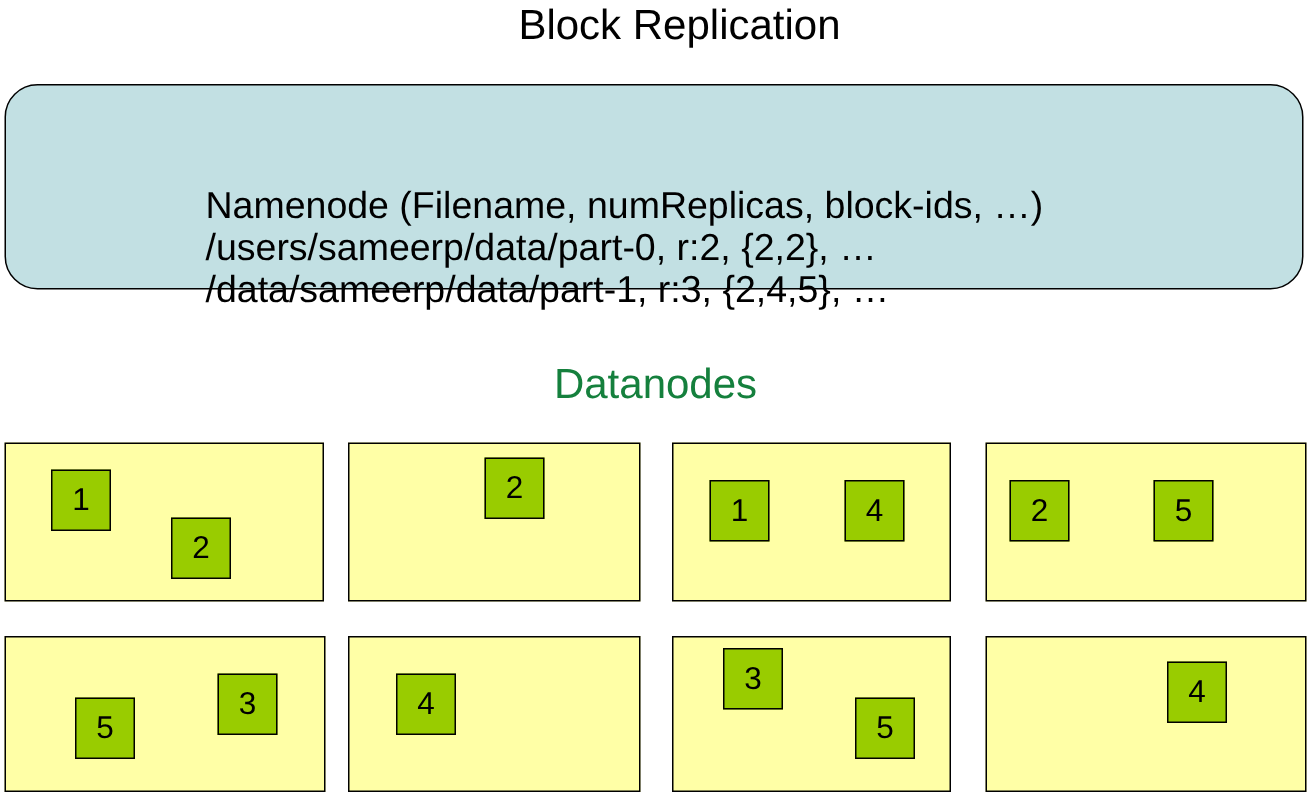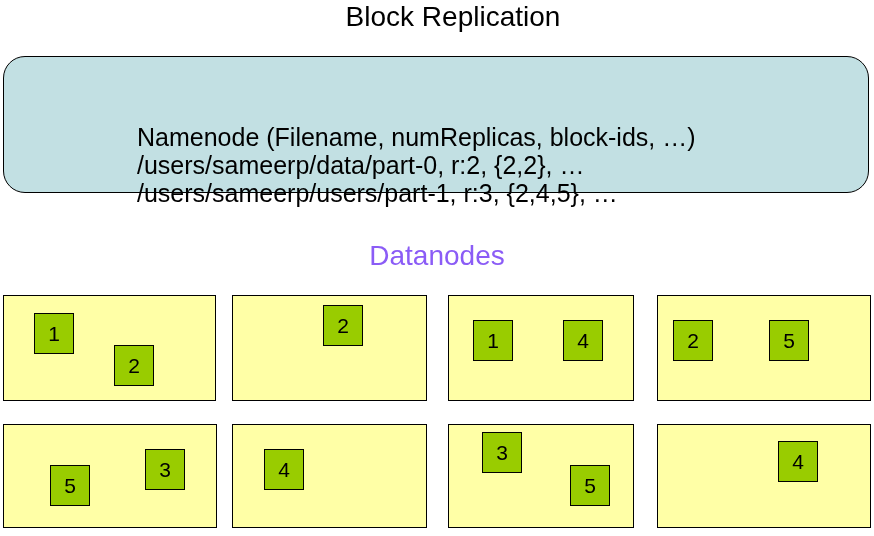--- a/index.html
+++ b/index.html
@@ -48,21 +48,21 @@
     margin-top: 44px;
   }
   .datanodes-label {
     position: absolute;
     top: 239px;
     left: 0;
     width: 100%;
     text-align: center;
     font-size: 28px;
     line-height: 33px;
-    color: #8b5cf6;
+    color: #15803d;
     white-space: nowrap;
   }
   .datanode {
     position: absolute;
     box-sizing: border-box;
     background: var(--datanode-fill, #ffffa6);
     border: 1px solid var(--border-color, #000000);
   }
   .block {
     position: absolute;
@@ -83,21 +83,21 @@
 
 <div id="stage">
 
   <div class="title">Block Replication</div>
 
   <div class="namenode-box"></div>
 
   <div class="namenode-text">
     <div>Namenode (Filename, numReplicas, block-ids, …)</div>
     <div>/users/sameerp/data/part-0, r:2, {2,2}, …</div>
-    <div>/users/sameerp/users/part-1, r:3, {2,4,5}, …</div>
+    <div>/data/sameerp/data/part-1, r:3, {2,4,5}, …</div>
   </div>
 
   <div class="datanodes-label">Datanodes</div>
 
   <div>
       <div class="datanode" style="left: 3px; top: 295px; width: 213px; height: 106px;">
         <div class="block" style="left: 30px; top: 17px;">1</div>
         <div class="block" style="left: 110px; top: 49px;">2</div>
       </div>
       <div class="datanode" style="left: 232px; top: 295px; width: 195px; height: 106px;">

